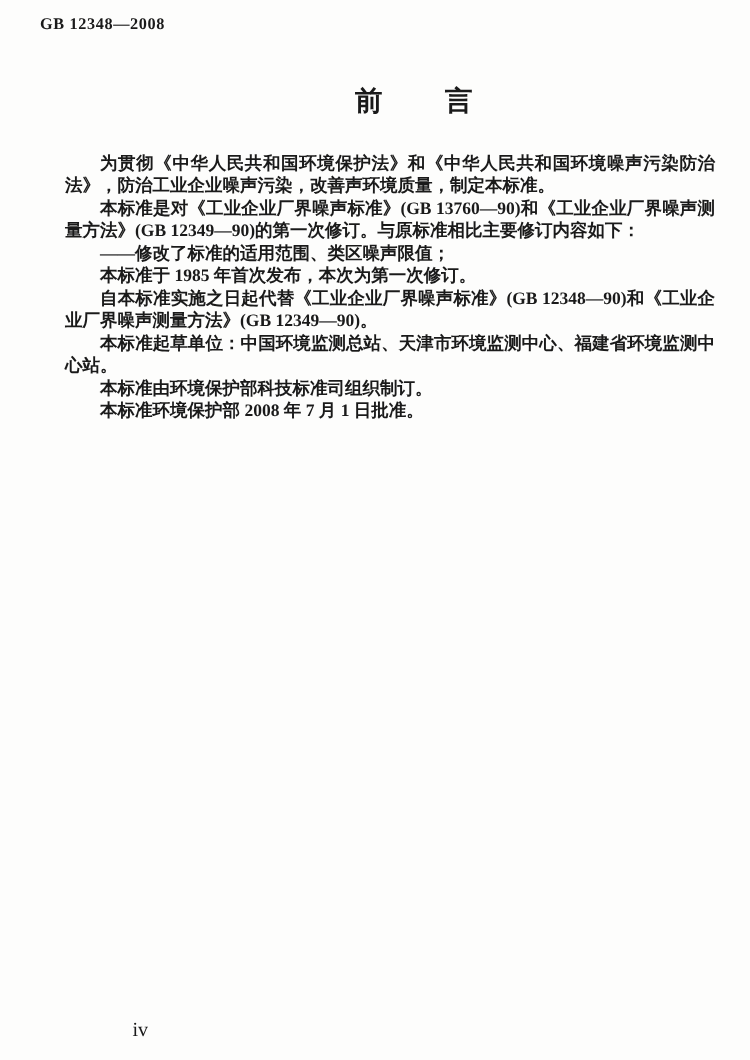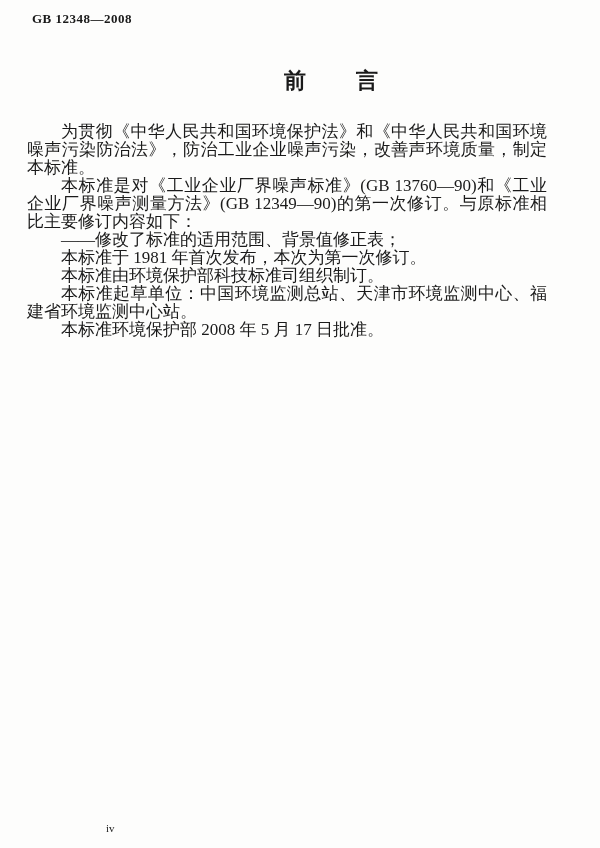--- a/index.html
+++ b/index.html
@@ -34,54 +34,56 @@
     text-align: center;
     font-size: 22px;
     font-weight: bold;
     letter-spacing: 2px;
     font-family: "Liberation Sans", "DejaVu Sans", sans-serif;
     margin-left: 32px;
   }
   .body-text {
     position: absolute;
     top: 123px;
-    left: 27px;
+    left: 52px;
     width: 520px;
-    font-size: 17px;
+    font-size: 14px;
     line-height: 18px;
     text-align: justify;
+    font-weight: bold;
   }
   .para {
     margin: 0;
     padding: 0;
     text-indent: 2em;
   }
   .page-number {
     position: absolute;
     left: 62px;
     bottom: 14px;
-    font-size: 11px;
+    font-size: 16px;
     font-family: "Liberation Serif", "DejaVu Serif", serif;
     margin-left: 44px;
   }
 </style>
 </head>
 <body>
 
 <div class="page">
 
   <div class="header">GB 12348—2008</div>
 
   <div class="doc-title">前　　言</div>
 
   <div class="body-text">
     <p class="para">为贯彻《中华人民共和国环境保护法》和《中华人民共和国环境噪声污染防治法》，防治工业企业噪声污染，改善声环境质量，制定本标准。</p>
     <p class="para">本标准是对《工业企业厂界噪声标准》(GB 13760—90)和《工业企业厂界噪声测量方法》(GB 12349—90)的第一次修订。与原标准相比主要修订内容如下：</p>
-    <p class="para">——修改了标准的适用范围、背景值修正表；</p>
-    <p class="para">本标准于 1981 年首次发布，本次为第一次修订。</p>
+    <p class="para">——修改了标准的适用范围、类区噪声限值；</p>
+    <p class="para">本标准于 1985 年首次发布，本次为第一次修订。</p>
+    <p class="para">自本标准实施之日起代替《工业企业厂界噪声标准》(GB 12348—90)和《工业企业厂界噪声测量方法》(GB 12349—90)。</p>
+    <p class="para">本标准起草单位：中国环境监测总站、天津市环境监测中心、福建省环境监测中心站。</p>
     <p class="para">本标准由环境保护部科技标准司组织制订。</p>
-    <p class="para">本标准起草单位：中国环境监测总站、天津市环境监测中心、福建省环境监测中心站。</p>
-    <p class="para">本标准环境保护部 2008 年 5 月 17 日批准。</p>
+    <p class="para">本标准环境保护部 2008 年 7 月 1 日批准。</p>
   </div>
 
   <div class="page-number">iv</div>
 
 </div>
 
 </body></html>

